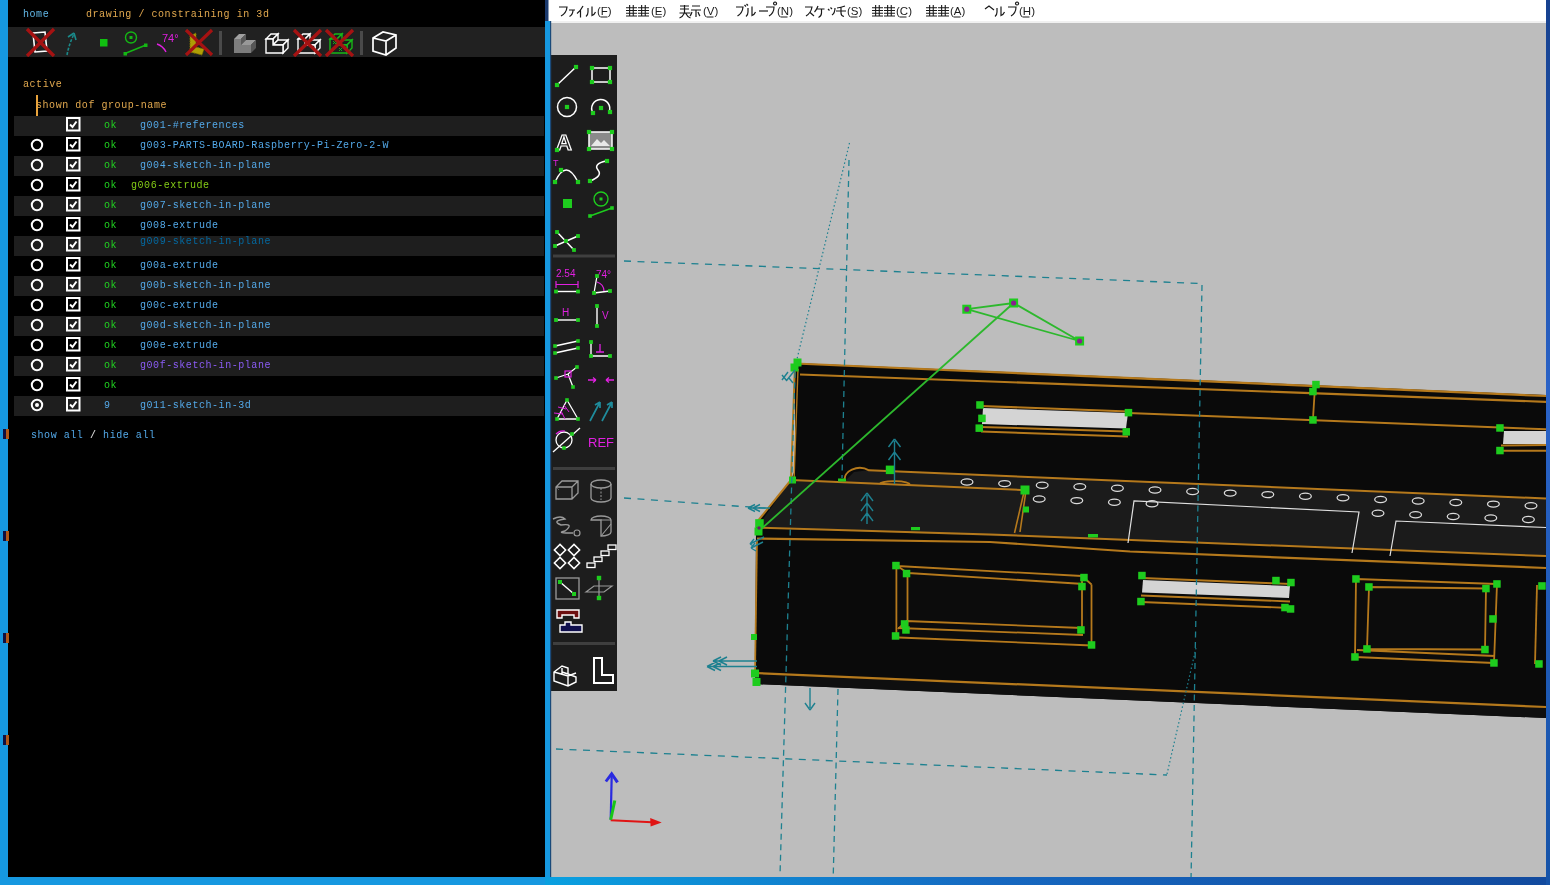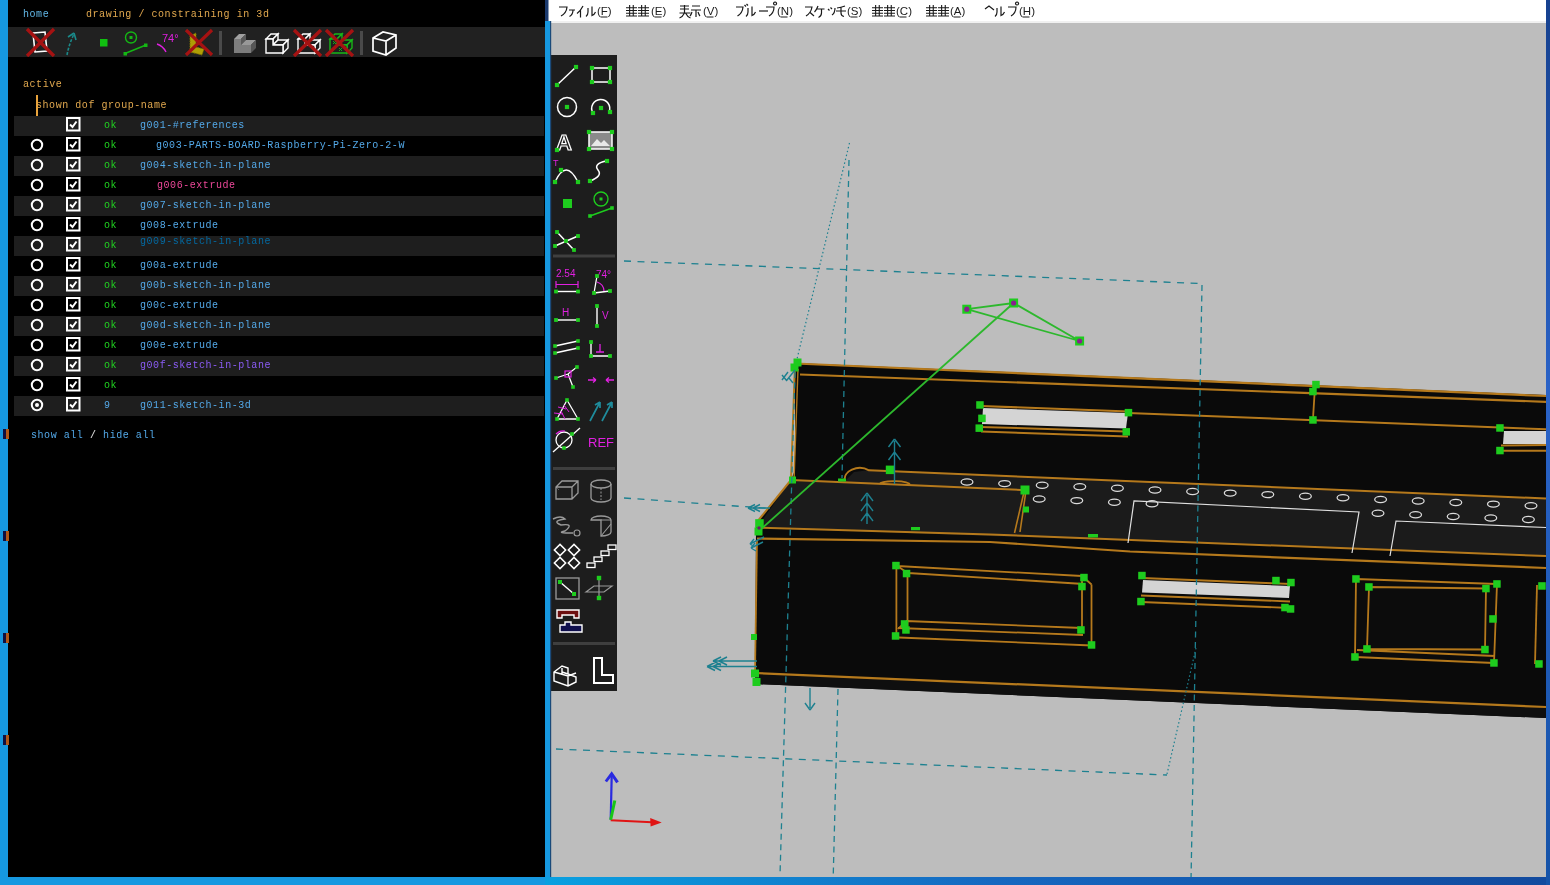--- a/index.html
+++ b/index.html
@@ -63,40 +63,40 @@
 <div class="mono" style="position:absolute;left:104px;top:116px;color:#21d121">ok</div>
 <div class="mono" style="position:absolute;left:140px;top:116px;color:#53a9e9">g001-#references</div>
 <svg style="position:absolute;left:30px;top:138px" width="14" height="14">
       <circle cx="7" cy="7" r="5.2" fill="none" stroke="#fff" stroke-width="2"></circle>
     </svg>
 <svg style="position:absolute;left:66px;top:137px" width="15" height="15">
       <rect x="1" y="1" width="12.5" height="12.5" fill="none" stroke="#fff" stroke-width="2"></rect>
       <path d="M4,7.5 L6.5,10 L10.5,4.5" fill="none" stroke="#fff" stroke-width="2"></path>
     </svg>
 <div class="mono" style="position:absolute;left:104px;top:136px;color:#21d121">ok</div>
-<div class="mono" style="position:absolute;left:156px;top:136px;color:#53a9e9">g003-PARTS-BOARD-Raspberry-Pi-Zero-2-W</div>
+<div class="mono" style="position:absolute;left:140px;top:136px;color:#53a9e9">g003-PARTS-BOARD-Raspberry-Pi-Zero-2-W</div>
 <div style="position:absolute;left:14px;top:156px;width:530px;height:20px;background:#1e1e1e"></div>
 <svg style="position:absolute;left:30px;top:158px" width="14" height="14">
       <circle cx="7" cy="7" r="5.2" fill="none" stroke="#fff" stroke-width="2"></circle>
     </svg>
 <svg style="position:absolute;left:66px;top:157px" width="15" height="15">
       <rect x="1" y="1" width="12.5" height="12.5" fill="none" stroke="#fff" stroke-width="2"></rect>
       <path d="M4,7.5 L6.5,10 L10.5,4.5" fill="none" stroke="#fff" stroke-width="2"></path>
     </svg>
 <div class="mono" style="position:absolute;left:104px;top:156px;color:#21d121">ok</div>
 <div class="mono" style="position:absolute;left:140px;top:156px;color:#53a9e9">g004-sketch-in-plane</div>
 <svg style="position:absolute;left:30px;top:178px" width="14" height="14">
       <circle cx="7" cy="7" r="5.2" fill="none" stroke="#fff" stroke-width="2"></circle>
     </svg>
 <svg style="position:absolute;left:66px;top:177px" width="15" height="15">
       <rect x="1" y="1" width="12.5" height="12.5" fill="none" stroke="#fff" stroke-width="2"></rect>
       <path d="M4,7.5 L6.5,10 L10.5,4.5" fill="none" stroke="#fff" stroke-width="2"></path>
     </svg>
 <div class="mono" style="position:absolute;left:104px;top:176px;color:#21d121">ok</div>
-<div class="mono" style="position:absolute;left:157px;top:176px;color:#ec4899">g006-extrude</div>
+<div class="mono" style="position:absolute;left:131px;top:176px;color:#84cc16">g006-extrude</div>
 <div style="position:absolute;left:14px;top:196px;width:530px;height:20px;background:#1e1e1e"></div>
 <svg style="position:absolute;left:30px;top:198px" width="14" height="14">
       <circle cx="7" cy="7" r="5.2" fill="none" stroke="#fff" stroke-width="2"></circle>
     </svg>
 <svg style="position:absolute;left:66px;top:197px" width="15" height="15">
       <rect x="1" y="1" width="12.5" height="12.5" fill="none" stroke="#fff" stroke-width="2"></rect>
       <path d="M4,7.5 L6.5,10 L10.5,4.5" fill="none" stroke="#fff" stroke-width="2"></path>
     </svg>
 <div class="mono" style="position:absolute;left:104px;top:196px;color:#21d121">ok</div>
 <div class="mono" style="position:absolute;left:140px;top:196px;color:#53a9e9">g007-sketch-in-plane</div>

